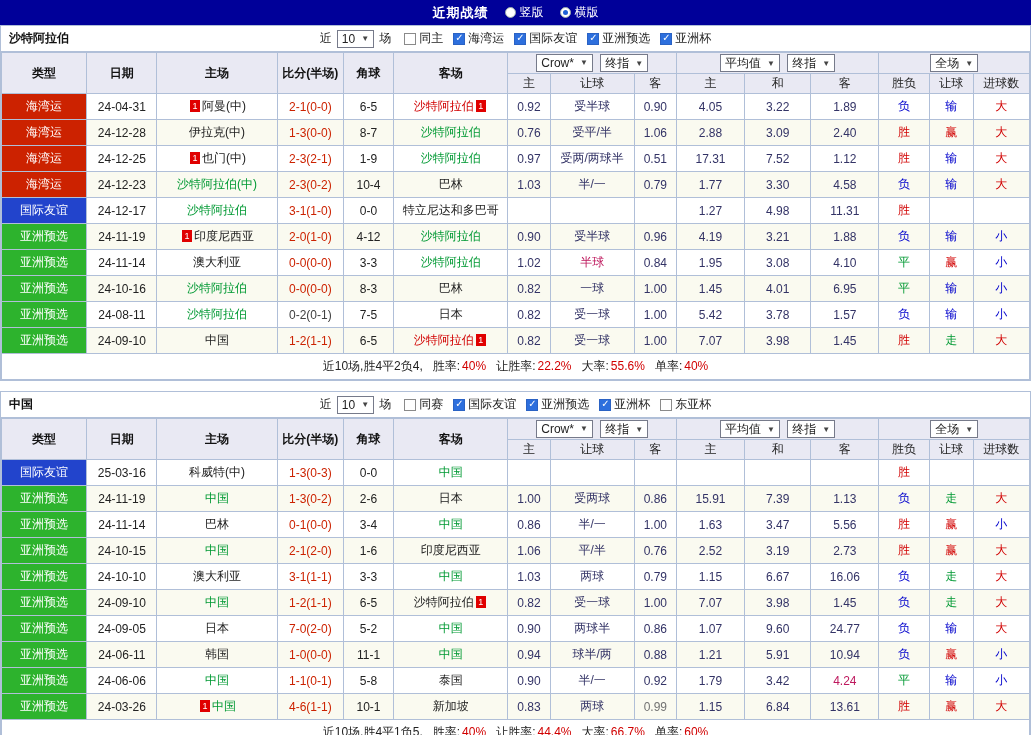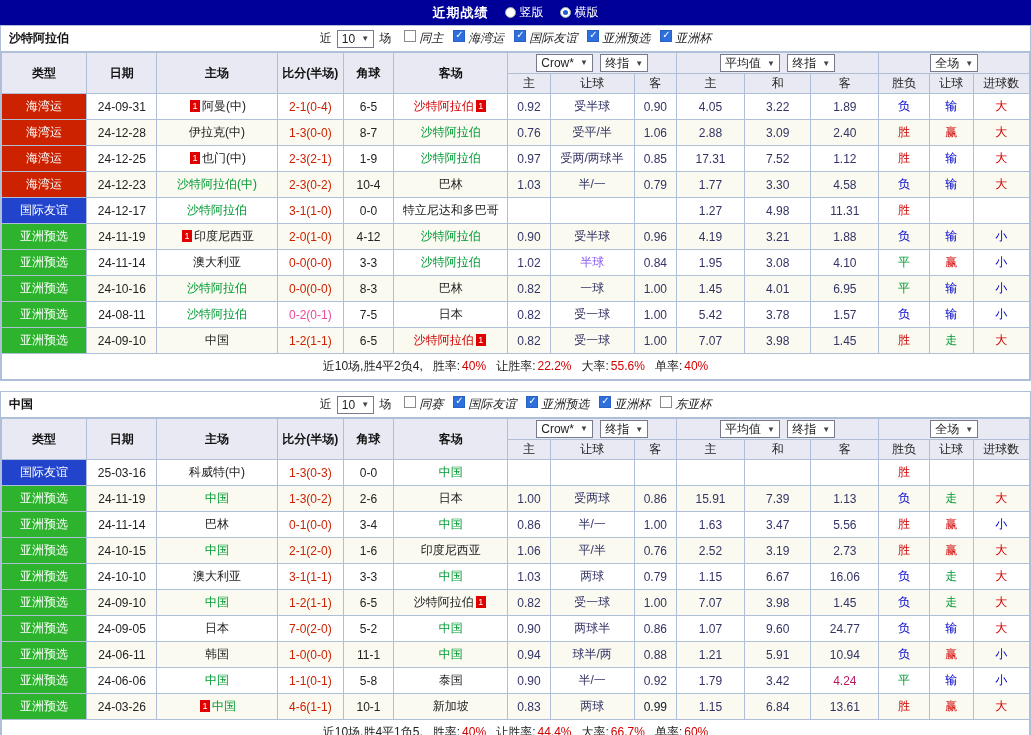--- a/index.html
+++ b/index.html
@@ -27,21 +27,21 @@
   
   .section { border:1px solid #b0bfd8; background:#fff; }
   .section.gap { margin-top:10px; }
   .filterbar {
     height:26px; background:#fff; border-bottom:1px solid #b0bfd8;
     display:flex; align-items:center; position:relative;
   }
   .teamname { position:absolute; left:8px; font-weight:bold; color:#111; }
   .filters { margin:0 auto; display:flex; align-items:center; gap:3px; }
   .cbwrap { display:inline-flex; align-items:center; }
-  .cbx { display:inline-flex; align-items:flex-start; gap:3px; margin-left:10px; cursor:pointer;font-style:italic; }
+  .cbx { display:inline-flex; align-items:center; gap:3px; margin-left:10px; cursor:pointer; }
   .box {
     width:12px; height:12px; border:1px solid #8a8a8a; background:#fff;
     position:relative; display:inline-block;
   }
   .box.on { background:#2d6fdd; border-color:#2a62c4; }
   .box.on::after {
     content:"\2713"; position:absolute; left:1px; top:-2px;
     color:#fff; font-size:10px; font-weight:bold;
   }
   .sel {
@@ -180,23 +180,23 @@
         <th>和</th>
         <th>客</th>
         <th>胜负</th>
         <th>让球</th>
         <th>进球数</th>
       </tr>
     </thead>
     <tbody id="rows-0">
         <tr>
           <td style="background: rgb(204, 34, 0); color: rgb(255, 255, 255);">海湾运</td>
-          <td>24-09-31</td>
+          <td>24-04-31</td>
           <td><span class="rcb">1</span><span style="color: rgb(34, 34, 34);">阿曼(中)</span></td>
-          <td style="color: rgb(204, 34, 0);">2-1(0-4)</td>
+          <td style="color: rgb(204, 34, 0);">2-1(0-0)</td>
           <td>6-5</td>
           <td><span style="color: rgb(209, 0, 0);">沙特阿拉伯</span><span class="rcb">1</span></td>
           <td style="color: rgb(51, 51, 102);">0.92</td>
           <td style="color: rgb(51, 51, 102);">受半球</td>
           <td style="color: rgb(51, 51, 102);">0.90</td>
           <td style="color: rgb(51, 51, 102);">4.05</td>
           <td style="color: rgb(51, 51, 102);">3.22</td>
           <td style="color: rgb(51, 51, 102);">1.89</td>
           <td style="color: rgb(0, 0, 204);">负</td>
           <td style="color: rgb(0, 0, 204);">输</td>
@@ -221,21 +221,21 @@
         </tr>
         <tr>
           <td style="background: rgb(204, 34, 0); color: rgb(255, 255, 255);">海湾运</td>
           <td>24-12-25</td>
           <td><span class="rcb">1</span><span style="color: rgb(34, 34, 34);">也门(中)</span></td>
           <td style="color: rgb(204, 34, 0);">2-3(2-1)</td>
           <td>1-9</td>
           <td><span style="color: rgb(0, 153, 51);">沙特阿拉伯</span></td>
           <td style="color: rgb(51, 51, 102);">0.97</td>
           <td style="color: rgb(51, 51, 102);">受两/两球半</td>
-          <td style="color: rgb(51, 51, 102);">0.85</td>
+          <td style="color: rgb(51, 51, 102);">0.51</td>
           <td style="color: rgb(51, 51, 102);">17.31</td>
           <td style="color: rgb(51, 51, 102);">7.52</td>
           <td style="color: rgb(51, 51, 102);">1.12</td>
           <td style="color: rgb(209, 0, 0);">胜</td>
           <td style="color: rgb(0, 0, 204);">输</td>
           <td style="color: rgb(209, 0, 0);">大</td>
         </tr>
         <tr>
           <td style="background: rgb(204, 34, 0); color: rgb(255, 255, 255);">海湾运</td>
           <td>24-12-23</td>
@@ -288,21 +288,21 @@
           <td style="color: rgb(0, 0, 204);">小</td>
         </tr>
         <tr>
           <td style="background: rgb(45, 179, 45); color: rgb(255, 255, 255);">亚洲预选</td>
           <td>24-11-14</td>
           <td><span style="color: rgb(34, 34, 34);">澳大利亚</span></td>
           <td style="color: rgb(204, 34, 0);">0-0(0-0)</td>
           <td>3-3</td>
           <td><span style="color: rgb(0, 153, 51);">沙特阿拉伯</span></td>
           <td style="color: rgb(51, 51, 102);">1.02</td>
-          <td style="color: #8b5cf6;">半球</td>
+          <td style="color: #be185d;">半球</td>
           <td style="color: rgb(51, 51, 102);">0.84</td>
           <td style="color: rgb(51, 51, 102);">1.95</td>
           <td style="color: rgb(51, 51, 102);">3.08</td>
           <td style="color: rgb(51, 51, 102);">4.10</td>
           <td style="color: rgb(0, 153, 51);">平</td>
           <td style="color: rgb(209, 0, 0);">赢</td>
           <td style="color: rgb(0, 0, 204);">小</td>
         </tr>
         <tr>
           <td style="background: rgb(45, 179, 45); color: rgb(255, 255, 255);">亚洲预选</td>
@@ -318,21 +318,21 @@
           <td style="color: rgb(51, 51, 102);">4.01</td>
           <td style="color: rgb(51, 51, 102);">6.95</td>
           <td style="color: rgb(0, 153, 51);">平</td>
           <td style="color: rgb(0, 0, 204);">输</td>
           <td style="color: rgb(0, 0, 204);">小</td>
         </tr>
         <tr>
           <td style="background: rgb(45, 179, 45); color: rgb(255, 255, 255);">亚洲预选</td>
           <td>24-08-11</td>
           <td><span style="color: rgb(0, 153, 51);">沙特阿拉伯</span></td>
-          <td style="color: #ec4899;">0-2(0-1)</td>
+          <td style="color: #404040;">0-2(0-1)</td>
           <td>7-5</td>
           <td><span style="color: rgb(34, 34, 34);">日本</span></td>
           <td style="color: rgb(51, 51, 102);">0.82</td>
           <td style="color: rgb(51, 51, 102);">受一球</td>
           <td style="color: rgb(51, 51, 102);">1.00</td>
           <td style="color: rgb(51, 51, 102);">5.42</td>
           <td style="color: rgb(51, 51, 102);">3.78</td>
           <td style="color: rgb(51, 51, 102);">1.57</td>
           <td style="color: rgb(0, 0, 204);">负</td>
           <td style="color: rgb(0, 0, 204);">输</td>
@@ -619,21 +619,21 @@
         </tr>
         <tr>
           <td style="background: rgb(45, 179, 45); color: rgb(255, 255, 255);">亚洲预选</td>
           <td>24-03-26</td>
           <td><span class="rcb">1</span><span style="color: rgb(0, 153, 51);">中国</span></td>
           <td style="color: rgb(204, 34, 0);">4-6(1-1)</td>
           <td>10-1</td>
           <td><span style="color: rgb(34, 34, 34);">新加坡</span></td>
           <td style="color: rgb(51, 51, 102);">0.83</td>
           <td style="color: rgb(51, 51, 102);">两球</td>
-          <td style="color: #0f172a;">0.99</td>
+          <td style="color: #737373;">0.99</td>
           <td style="color: rgb(51, 51, 102);">1.15</td>
           <td style="color: rgb(51, 51, 102);">6.84</td>
           <td style="color: rgb(51, 51, 102);">13.61</td>
           <td style="color: rgb(209, 0, 0);">胜</td>
           <td style="color: rgb(209, 0, 0);">赢</td>
           <td style="color: rgb(209, 0, 0);">大</td>
         </tr>
       </tbody>
     <tfoot>
       <tr>

